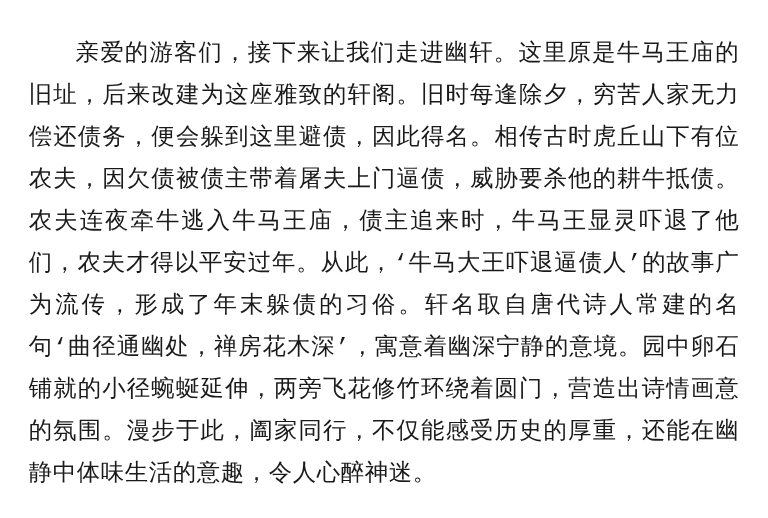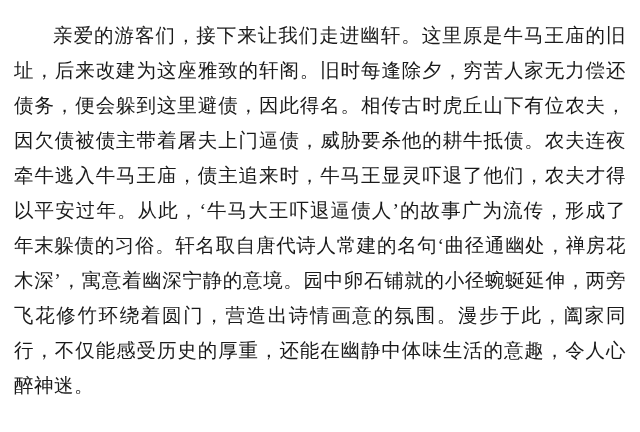--- a/index.html
+++ b/index.html
@@ -15,29 +15,29 @@
   }
   .page {
     box-sizing: border-box;
     width: 640px;
     height: 432px;
     background: #ffffff;
     padding: 18px 14px 10px 14px;
     display: block;
   }
   .body-text {
-    font-family: Liberation Serif, serif;
+    font-family: Liberation Mono, monospace;
     font-size: 19.5px;
     line-height: 35px;
     color: #1a1a1a;
     text-align: justify;
     text-justify: inter-character;
     text-indent: 2em;
     letter-spacing: 0.5px;
-    margin: 0;
+    margin: 10px;
     word-break: break-all;
   }
 </style>
 </head>
 <body>
 
 <div class="page">
   <p class="body-text">亲爱的游客们，接下来让我们走进幽轩。这里原是牛马王庙的旧址，后来改建为这座雅致的轩阁。旧时每逢除夕，穷苦人家无力偿还债务，便会躲到这里避债，因此得名。相传古时虎丘山下有位农夫，因欠债被债主带着屠夫上门逼债，威胁要杀他的耕牛抵债。农夫连夜牵牛逃入牛马王庙，债主追来时，牛马王显灵吓退了他们，农夫才得以平安过年。从此，‘牛马大王吓退逼债人’的故事广为流传，形成了年末躲债的习俗。轩名取自唐代诗人常建的名句‘曲径通幽处，禅房花木深’，寓意着幽深宁静的意境。园中卵石铺就的小径蜿蜒延伸，两旁飞花修竹环绕着圆门，营造出诗情画意的氛围。漫步于此，阖家同行，不仅能感受历史的厚重，还能在幽静中体味生活的意趣，令人心醉神迷。</p>
 </div>
 

